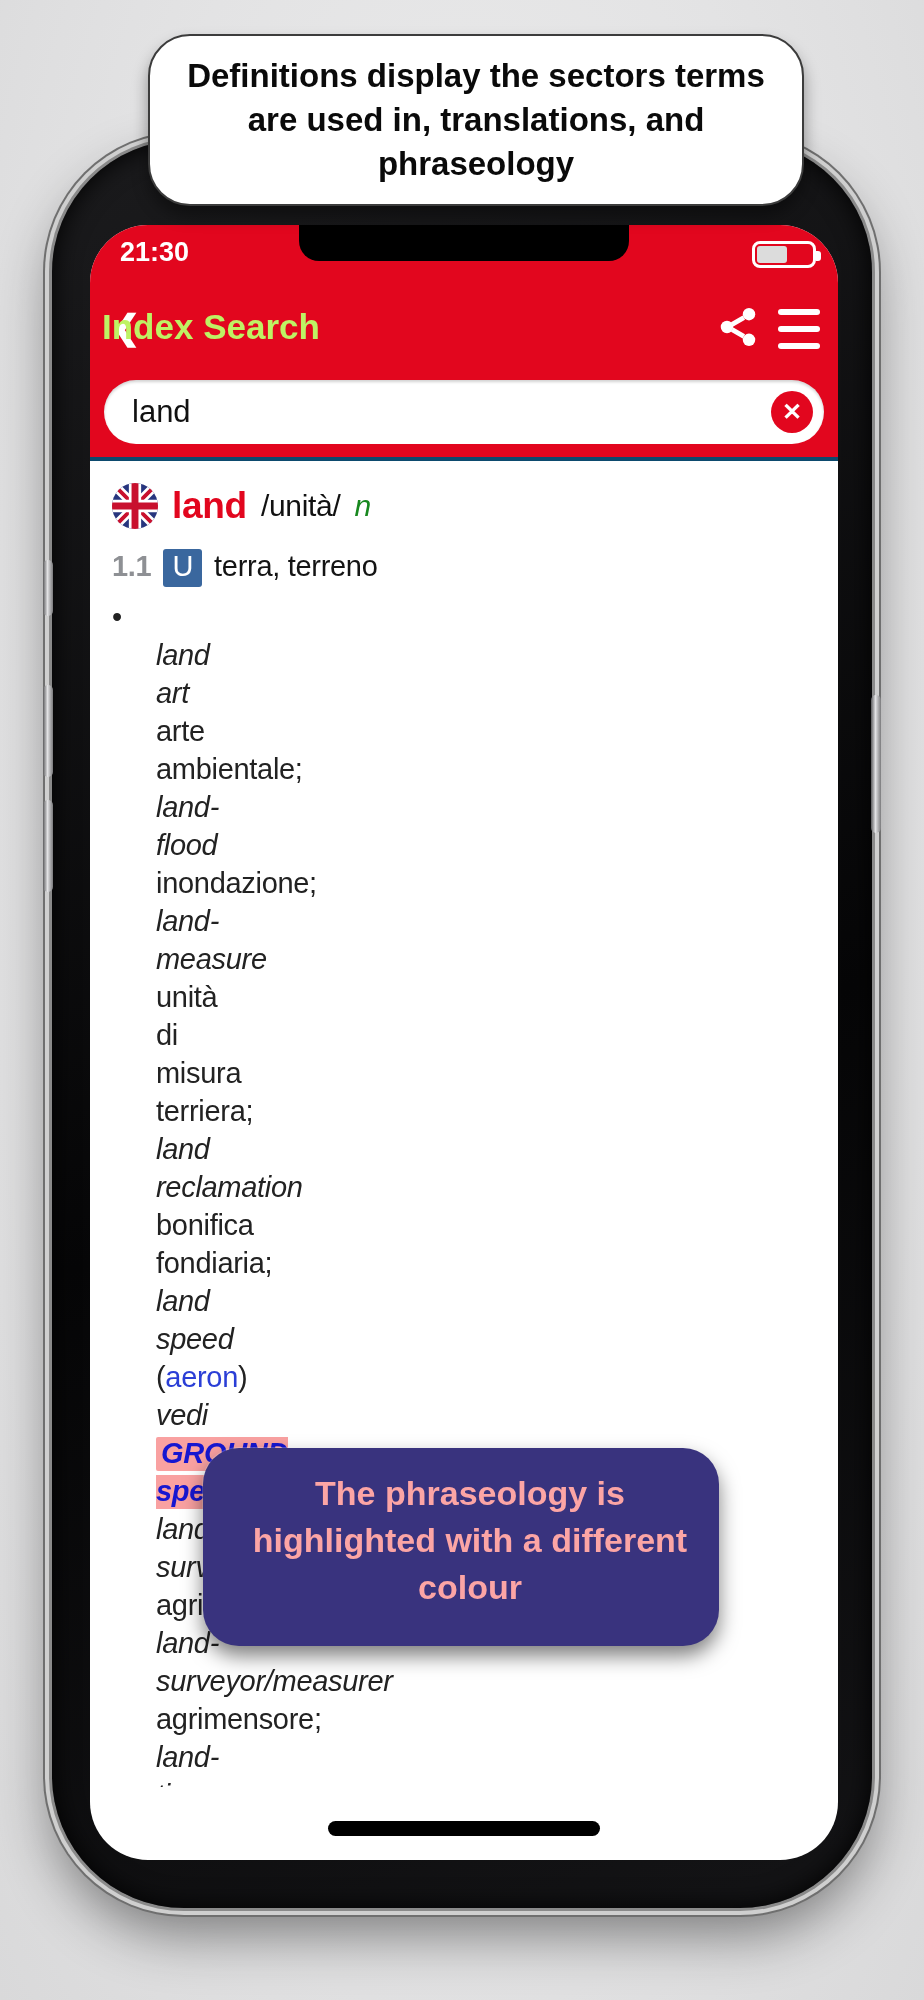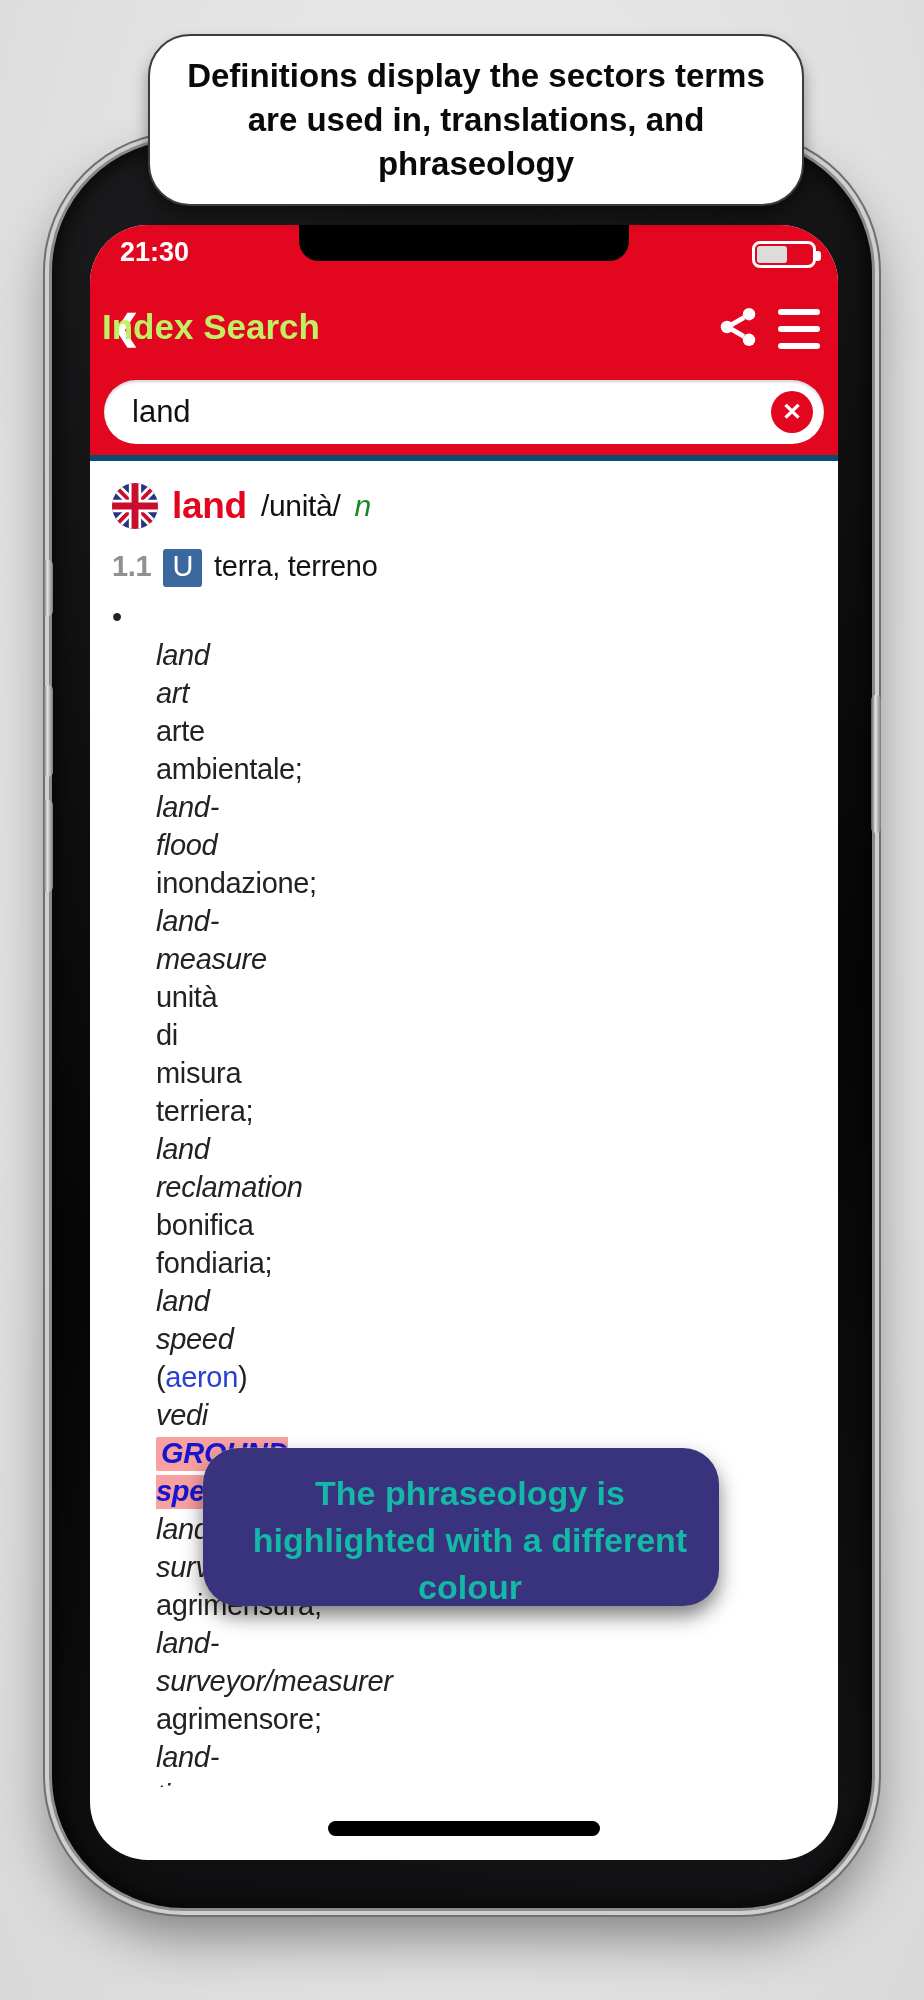--- a/index.html
+++ b/index.html
@@ -22,21 +22,21 @@
   .btn-mute{left:-9px; top:420px; height:56px;}
   .btn-vol-up{left:-9px; top:545px; height:92px;}
   .btn-vol-down{left:-9px; top:660px; height:92px;}
   .btn-power{right:-9px; left:auto; top:555px; height:138px;}
 
   .screen{position:absolute; left:38px; top:85px; width:748px; height:1635px; border-radius:58px;
           overflow:hidden; background:#fff;}
 
   
   .header{position:absolute; top:0; left:0; right:0; height:236px; background:var(--accent-red);
-          border-bottom:6px solid #0c4a6e;}
+          border-bottom:4px solid #0c4a6e;}
   .notch{position:absolute; top:0; left:50%; transform:translateX(-50%); width:330px; height:36px;
          background:#000; border-radius:0 0 20px 20px;}
   .status-time{position:absolute; left:30px; top:12px; color:#fff; font-size:27px; font-weight:700;}
   .battery{position:absolute; right:22px; top:16px; width:64px; height:27px;
            border:3px solid #fff; border-radius:8px; padding:2px;}
   .battery:after{content:""; position:absolute; right:-8px; top:7px; width:5px; height:10px;
                  background:#fff; border-radius:0 3px 3px 0;}
   .battery-fill{width:55%; height:100%; background:#dcdcdc; border-radius:3px;}
 
   .navbar{position:absolute; top:68px; left:0; right:0; height:72px;}
@@ -76,21 +76,21 @@
             padding:0 5px 2px 5px; border-radius:2px;}
 
   .home-indicator{position:absolute; left:50%; transform:translateX(-50%); bottom:24px;
                   width:272px; height:15px; border-radius:8px; background:#000;}
 
   
   .callout{position:absolute; z-index:60; text-align:center; font-weight:700;}
   .callout-top{left:148px; top:34px; width:656px; min-height:172px; background:#fff; color:#0a0a0a;
                border:2px solid #3c3c3c; border-radius:42px; padding:18px 24px 2px 24px;
                font-size:33px; line-height:44px; box-shadow:0 10px 16px rgba(0,0,0,.38);}
-  .callout-bottom{left:203px; top:1448px; width:516px; height:158px; background:var(--indigo); color:#14b8a6;
+  .callout-bottom{left:203px; top:1448px; width:516px; height:198px; background:var(--indigo); color:#fca5a5;
                   border-radius:36px; padding:22px 16px 0 34px; font-size:34px; line-height:47px;
                   box-shadow:0 10px 20px rgba(0,0,0,.5), 0 0 0 1px rgba(255,255,255,.25);}
 </style>
 </head>
 <body>
 
 <div class="stage">
 
   <div class="phone">
     <div class="side-btn btn-mute"></div>

